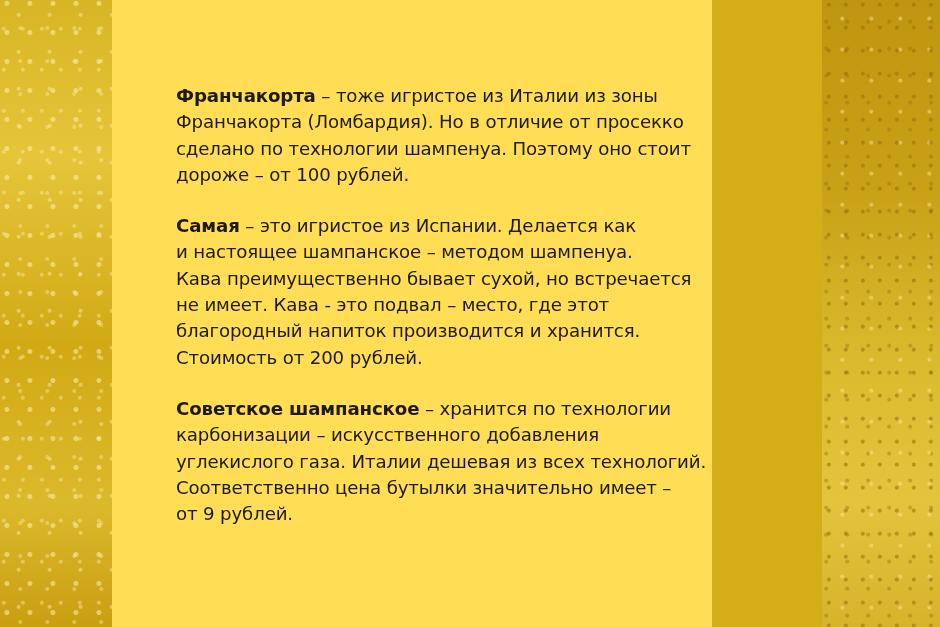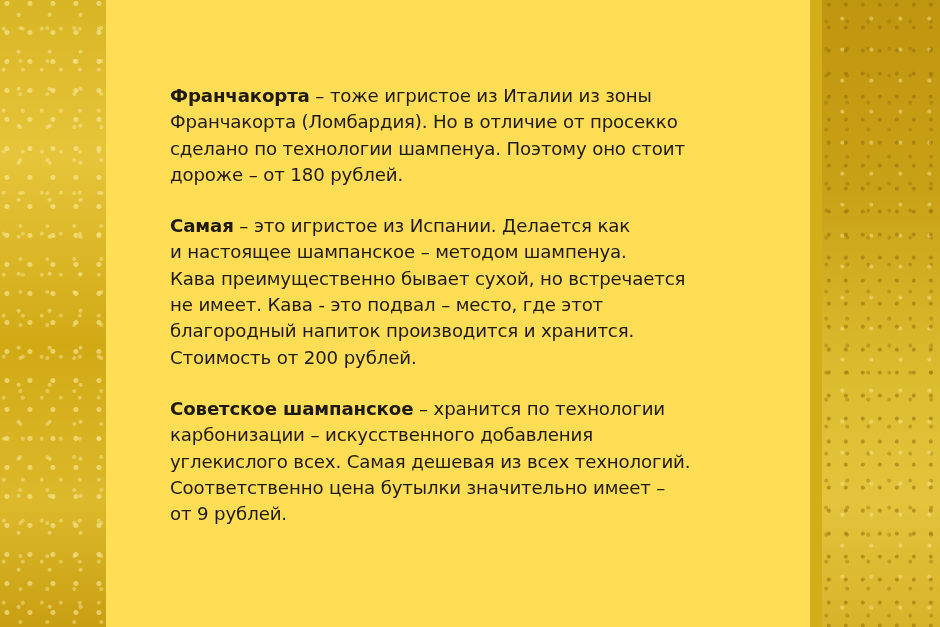--- a/index.html
+++ b/index.html
@@ -35,23 +35,23 @@
     width: 118px;
     background:
       radial-gradient(circle at 40% 20%, rgba(150,110,10,0.55) 0 1.5px, transparent 2.5px),
       radial-gradient(circle at 70% 60%, rgba(255,235,150,0.45) 0 1.5px, transparent 2.5px),
       radial-gradient(circle at 20% 80%, rgba(150,110,10,0.4) 0 1.5px, transparent 2.5px),
       linear-gradient(180deg, #bf960f 0%, #c9a116 30%, #dcbc2f 60%, #e3c43c 80%, #d7b32a 100%);
     background-size: 17px 23px, 29px 31px, 21px 27px, 100% 100%;
   }
   .panel {
     position: absolute;
-    left: 106px;
+    left: 112px;
     top: 0;
-    width: 704px;
+    width: 600px;
     height: 627px;
     background: #ffdd55;
   }
   .content {
     position: absolute;
     left: 64px;
     top: 83px;
     width: 600px;
     color: #1e1a10;
     font-size: 18.2px;
@@ -75,34 +75,34 @@
 <div class="gold-side gold-left"></div>
 <div class="gold-side gold-right"></div>
 
 <div class="panel">
   <div class="content">
 
     <p class="para">
       <span class="line"><span class="term">Франчакорта</span><span> – тоже игристое из Италии из зоны</span></span>
       <span class="line">Франчакорта (Ломбардия). Но в отличие от просекко</span>
       <span class="line">сделано по технологии шампенуа. Поэтому оно стоит</span>
-      <span class="line">дороже – от 180 рублей.</span>
+      <span class="line">дороже – от 100 рублей.</span>
     </p>
 
     <p class="para">
       <span class="line"><span class="term">Самая</span><span> – это игристое из Испании. Делается как</span></span>
       <span class="line">и настоящее шампанское – методом шампенуа.</span>
       <span class="line">Кава преимущественно бывает сухой, но встречается</span>
       <span class="line">не имеет. Кава - это подвал – место, где этот</span>
       <span class="line">благородный напиток производится и хранится.</span>
       <span class="line">Стоимость от 200 рублей.</span>
     </p>
 
     <p class="para">
       <span class="line"><span class="term">Советское шампанское</span><span> – хранится по технологии</span></span>
       <span class="line">карбонизации – искусственного добавления</span>
-      <span class="line">углекислого всех. Самая дешевая из всех технологий.</span>
+      <span class="line">углекислого газа. Италии дешевая из всех технологий.</span>
       <span class="line">Соответственно цена бутылки значительно имеет –</span>
       <span class="line">от 9 рублей.</span>
     </p>
 
   </div>
 </div>
 
 </body></html>

